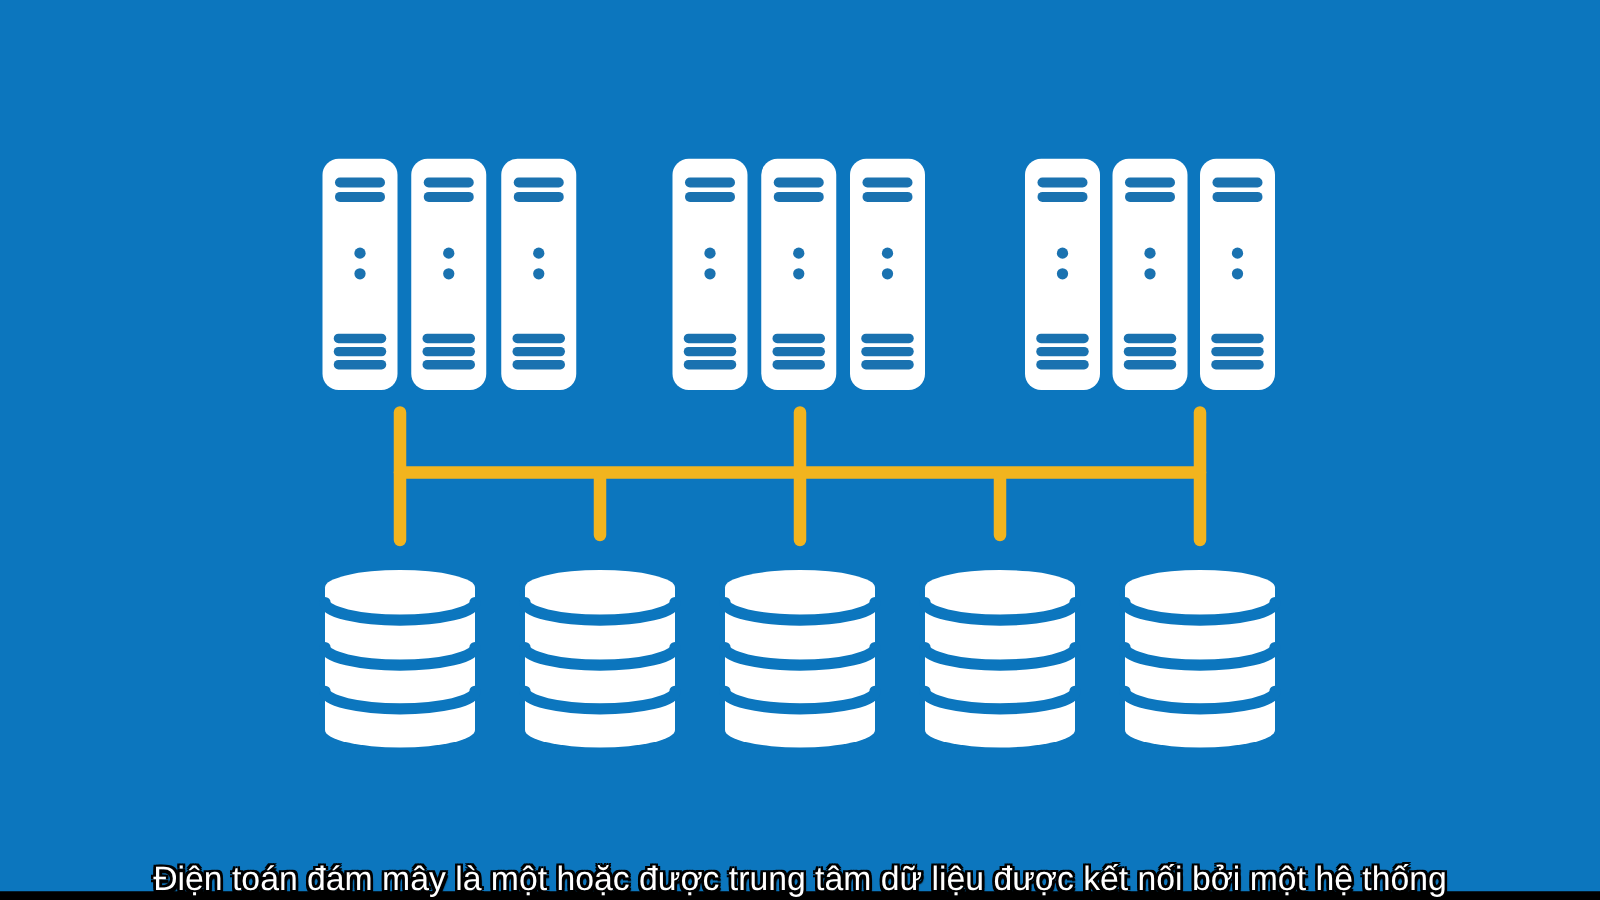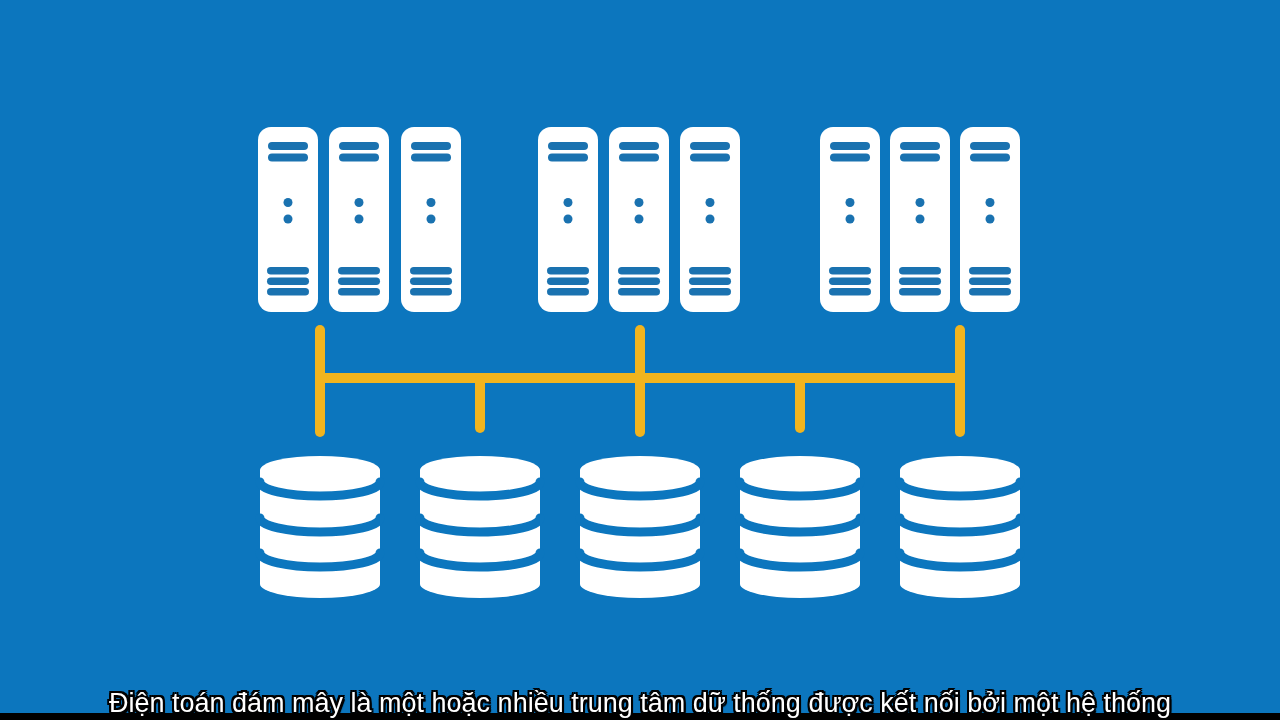--- a/index.html
+++ b/index.html
@@ -121,14 +121,14 @@
       <use href="#tpl-database" x="260" y="456"></use>
       <use href="#tpl-database" x="420" y="456"></use>
       <use href="#tpl-database" x="580" y="456"></use>
       <use href="#tpl-database" x="740" y="456"></use>
       <use href="#tpl-database" x="900" y="456"></use>
     </g>
   </svg>
 
   <div class="letterbox-bar"></div>
 
-  <div class="subtitle">Điện toán đám mây là một hoặc nhiều trung tâm dữ thống được kết nối bởi một hệ thống</div>
+  <div class="subtitle">Điện toán đám mây là một hoặc được trung tâm dữ liệu được kết nối bởi một hệ thống</div>
 </div>
 
 </body></html>

